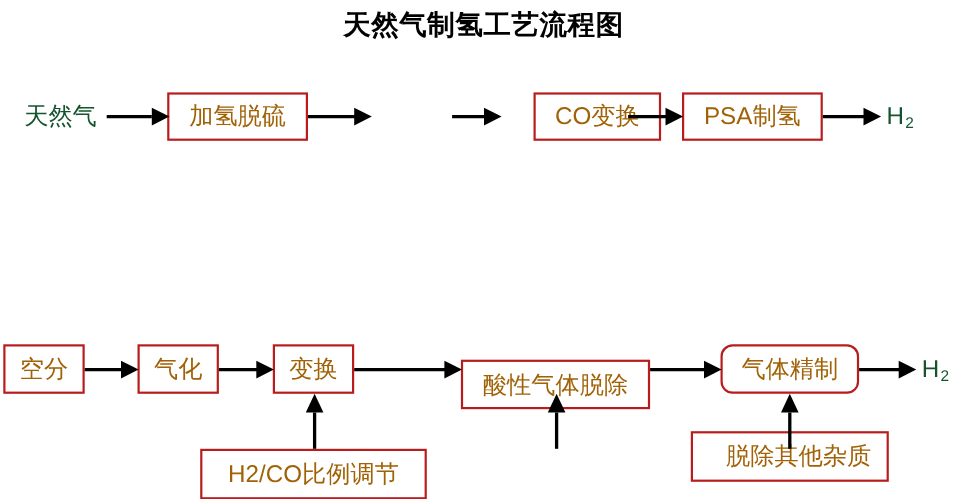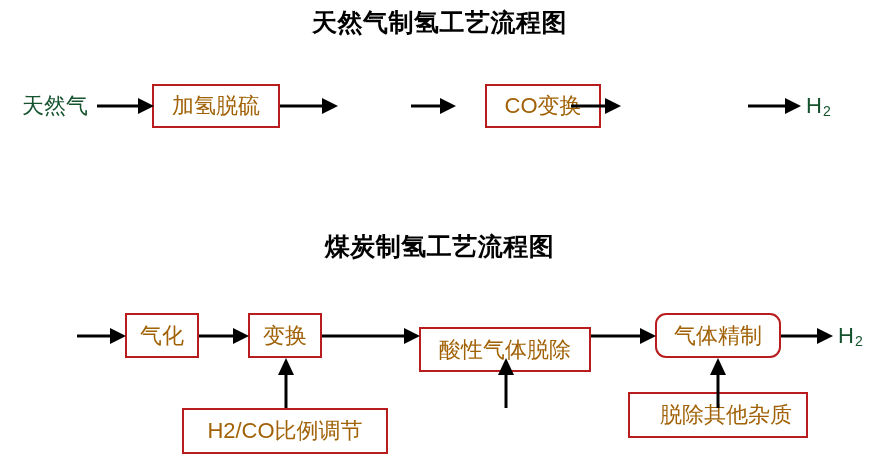--- a/index.html
+++ b/index.html
@@ -91,28 +91,33 @@
 
   <div class="node" style="left:152px; top:84px; width:128px; height:44px;">
     <span>加氢脱硫</span>
   </div>
 
 
   <div class="node" style="left:457px; top:84px; width:116px; height:44px;margin-left:28px;">
     <span>CO变换</span>
   </div>
 
+  <div class="node" style="left:620px; top:84px; width:128px; height:44px;">
+    <span>PSA制氢</span>
+  </div>
 
   <div class="plain-label" style="left:806px; top:92px; height:28px;">
       <span>H</span>
       <sub>2</sub>
     </div>
 
-  <div class="title" id="title-2">煤炭制氢工艺流程图</div>
-
+
+  <div class="node" style="left:3px; top:313px; width:74px; height:45px;">
+    <span>空分</span>
+  </div>
 
   <div class="node" style="left:125px; top:313px; width:74px; height:45px;">
     <span>气化</span>
   </div>
 
   <div class="node" style="left:248px; top:313px; width:74px; height:45px;">
     <span>变换</span>
   </div>
 
   <div class="node" style="left:419px; top:327px; width:172px; height:45px;">

